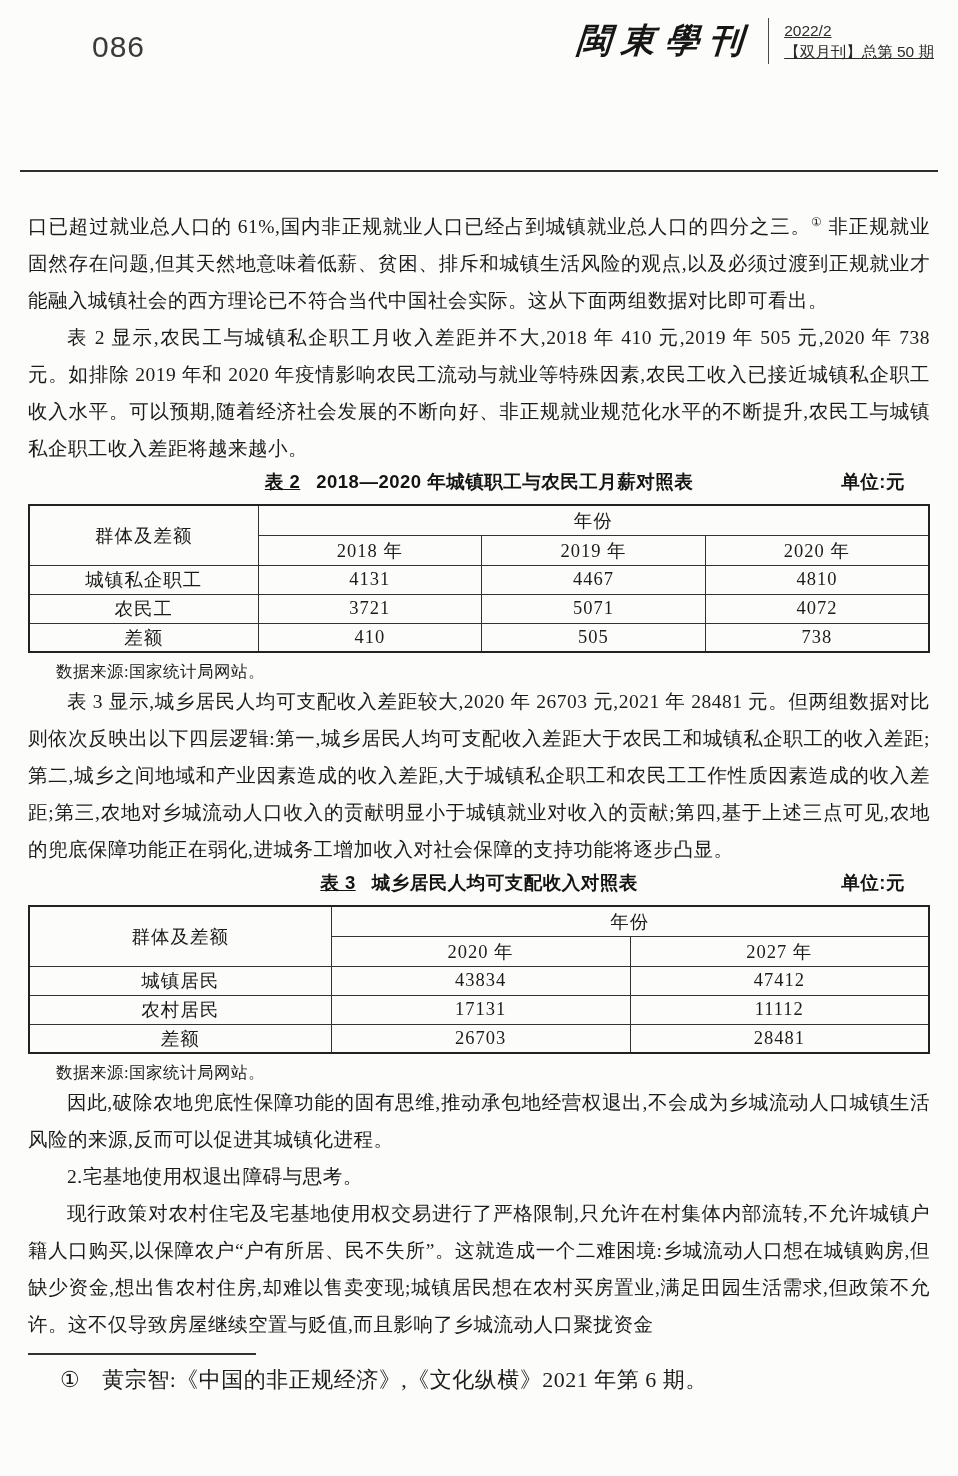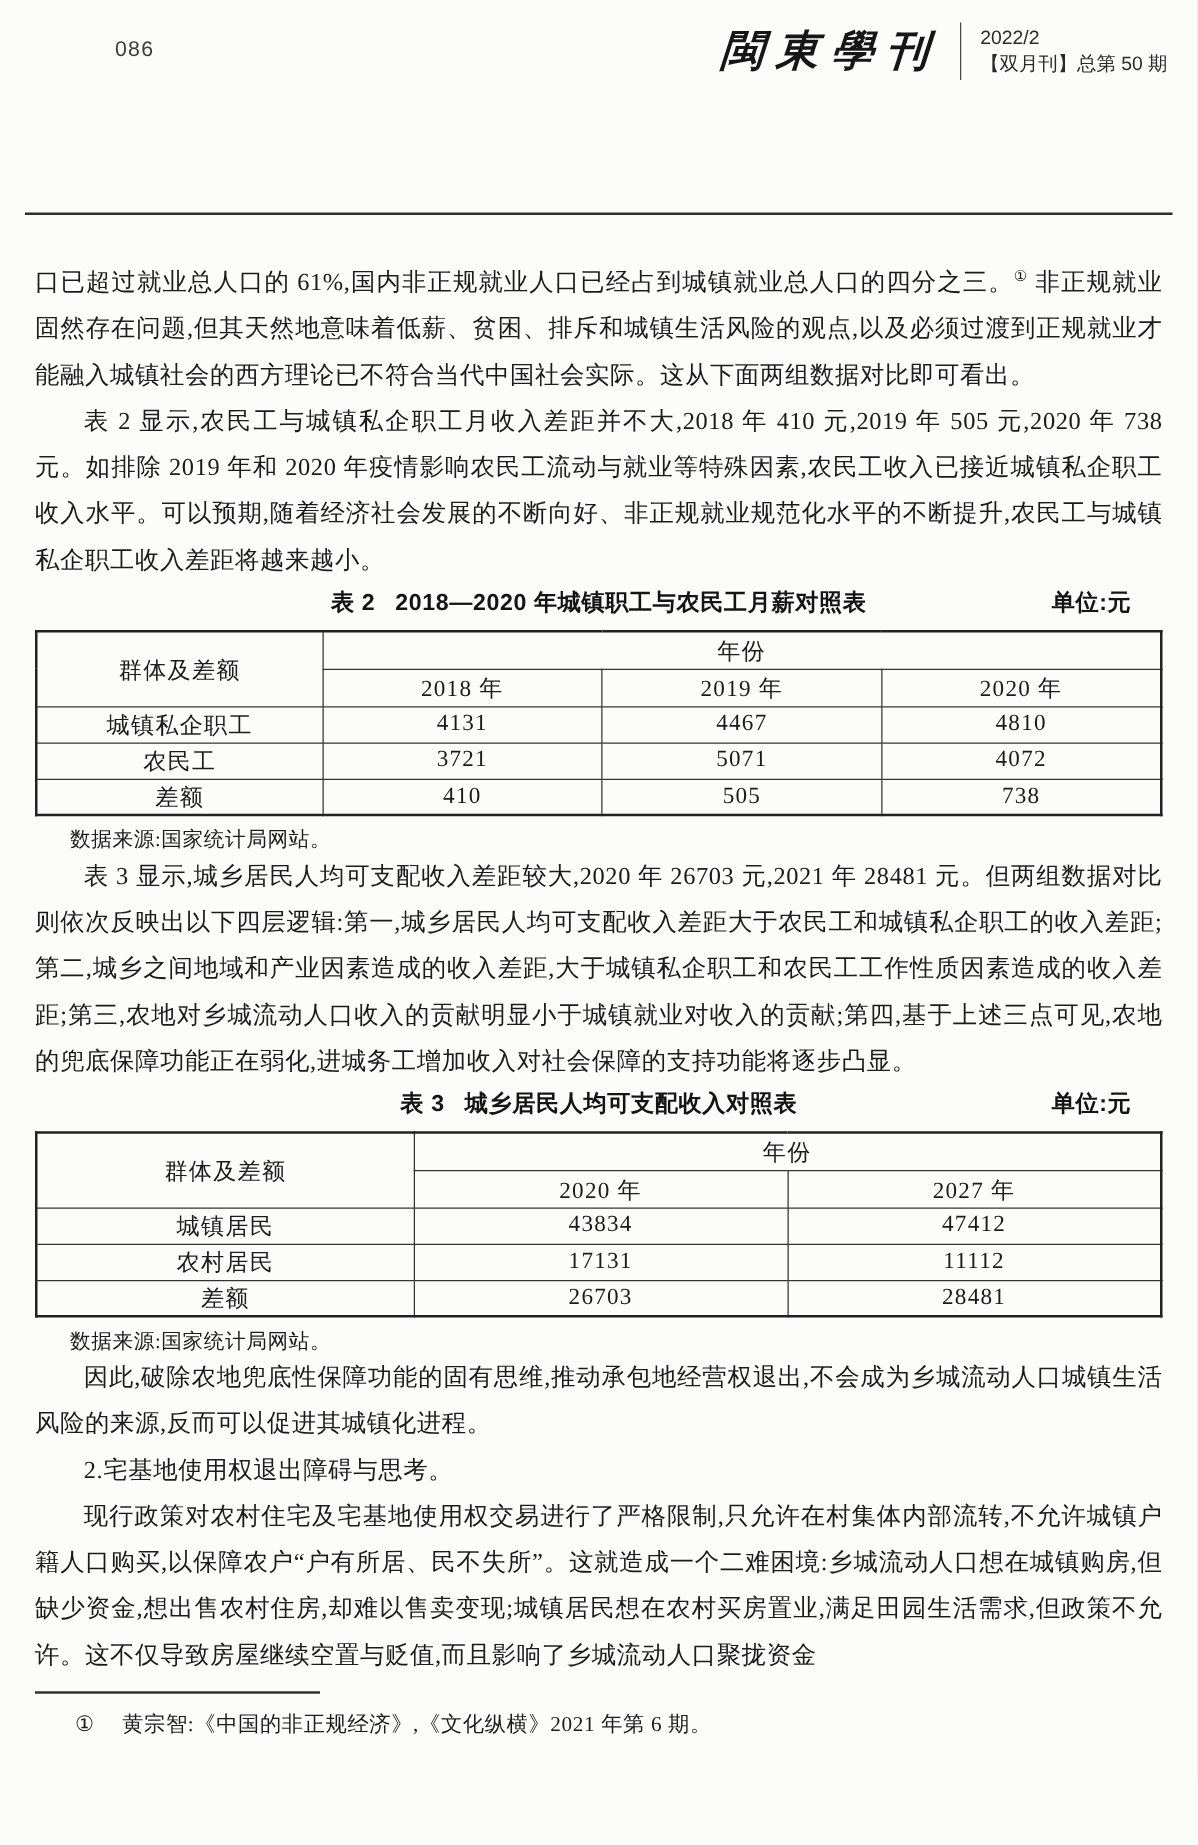--- a/index.html
+++ b/index.html
@@ -10,38 +10,39 @@
     margin:0 auto;
     background:#fcfcfa;
     color:#1b1b1b;
     font-family:"Liberation Serif","DejaVu Serif",serif;
     overflow:hidden;
   }
   
   .page-num {
     position:absolute; left:92px; top:30px;
     font-family:"Liberation Sans","DejaVu Sans",sans-serif;
-    font-size:17px; color:#3a3a3a; letter-spacing:1px;
+    font-size:30px; color:#3a3a3a; letter-spacing:1px;
   }
   .journal {
     position:absolute; right:24px; top:18px;
     display:flex; align-items:center; gap:15px;
   }
   .journal-name {
     font-family:"DejaVu Serif","Liberation Serif",serif;
     font-size:34px; font-weight:bold; font-style:italic;
     letter-spacing:10px; color:#161616;
     transform:skewX(-4deg);
     white-space:nowrap;
   }
   .journal-divider { width:1px; height:46px; background:#4a4a4a; }
   .issue-block {
     font-family:"Liberation Sans","DejaVu Sans",sans-serif;
     font-size:15.5px; color:#2a2a2a; line-height:21px;
     white-space:nowrap;
+    text-decoration:underline;
   }
   .top-rule {
     position:absolute; left:20px; top:170px;
     width:918px; height:2px; background:#2e2e2e;
   }
   
   .content {
     position:absolute; left:28px; top:208px; width:902px;
   }
   .para {
@@ -52,21 +53,21 @@
   .indent { text-indent:2em; }
   sup.fnref { font-size:12px; vertical-align:super; line-height:0; }
   
   .table-caption {
     position:relative; text-align:center;
     font-family:"Liberation Sans","DejaVu Sans",sans-serif;
     font-weight:bold; font-size:18.5px; color:#141414;
     height:26px; line-height:26px; margin-top:2px;
     letter-spacing:0.5px;
   }
-  .cap-label { margin-right:16px; }
+  .cap-label { margin-right:16px;text-decoration:underline; }
   .cap-unit { position:absolute; right:25px; top:0; }
   
   table.data-table {
     width:100%; border-collapse:collapse; table-layout:fixed;
     margin-top:9px;
     border:2px solid #222;
   }
   table.data-table td {
     border:1px solid #333;
     text-align:center; vertical-align:middle;
@@ -78,21 +79,21 @@
   
   .source-note {
     font-size:16.5px; line-height:22px; color:#1b1b1b;
     margin:8px 0 0 28px; letter-spacing:0.5px;
   }
   
   .footnote-rule {
     width:228px; height:2px; background:#333; margin-top:10px;
   }
   .footnote {
-    margin-top:13px; font-size:17px; line-height:24px;
+    margin-top:13px; font-size:22px; line-height:24px;
     color:#1b1b1b; letter-spacing:0.5px;
   }
   .footnote .marker { display:inline-block; margin:0 22px 0 32px; }
 </style>
 </head>
 <body>
 
 <div class="page">
 
   <div class="page-num">086</div>

